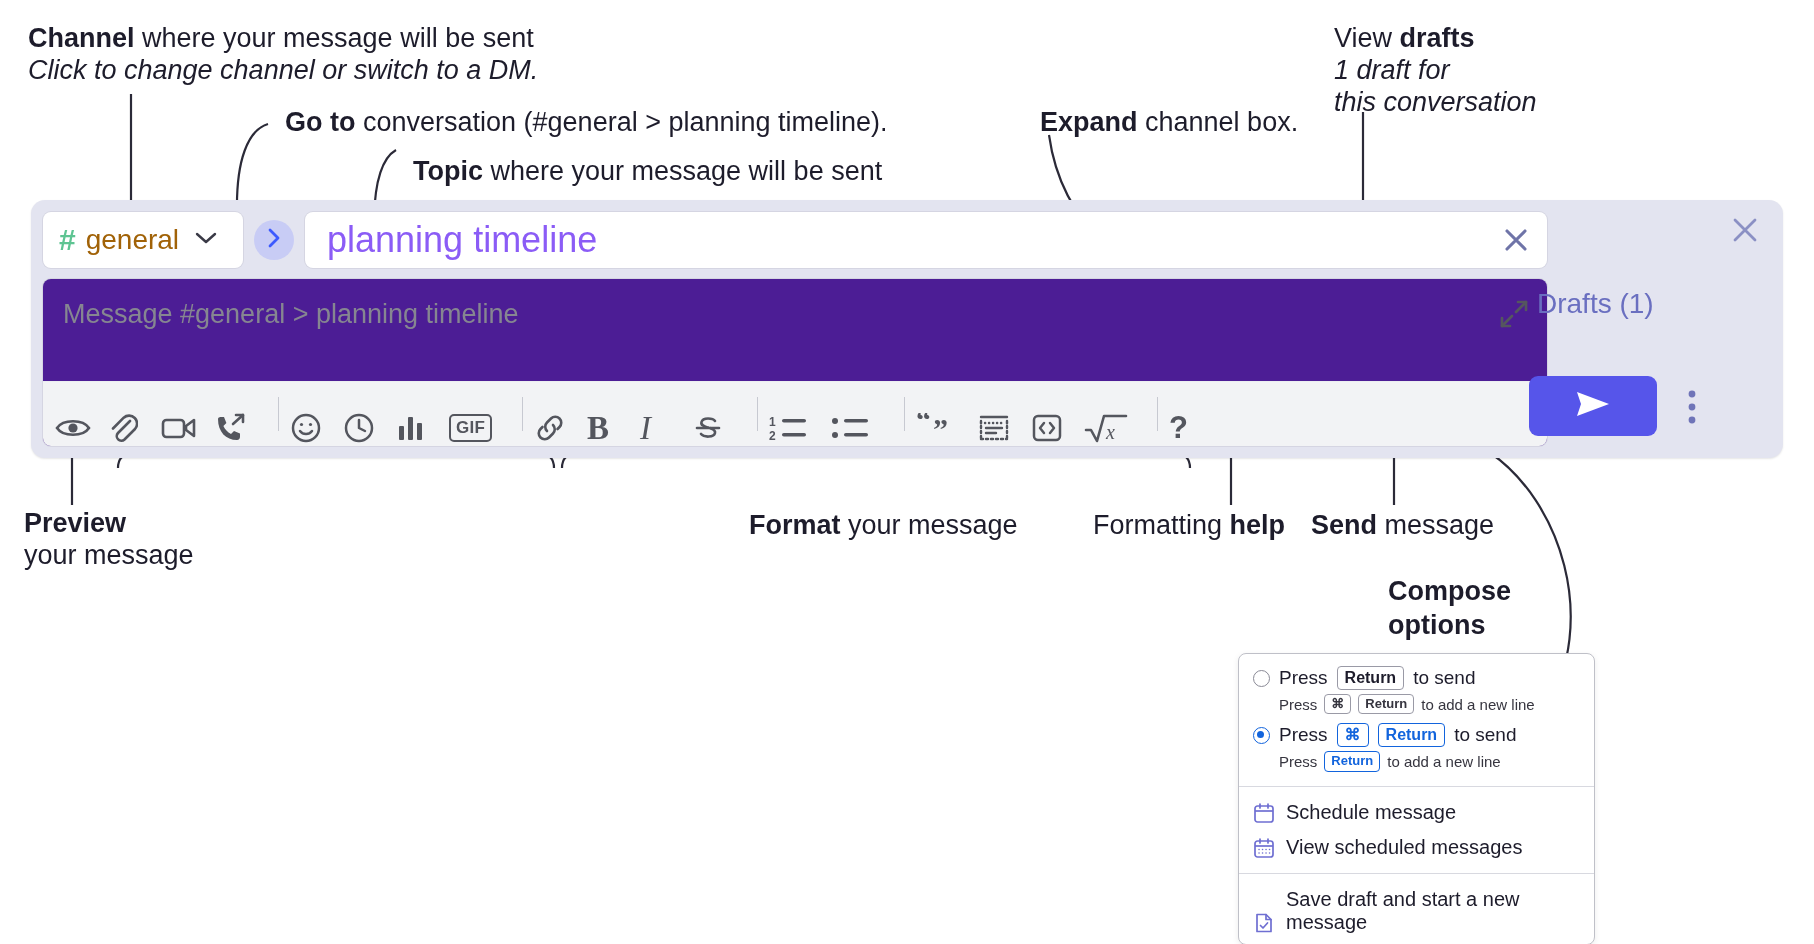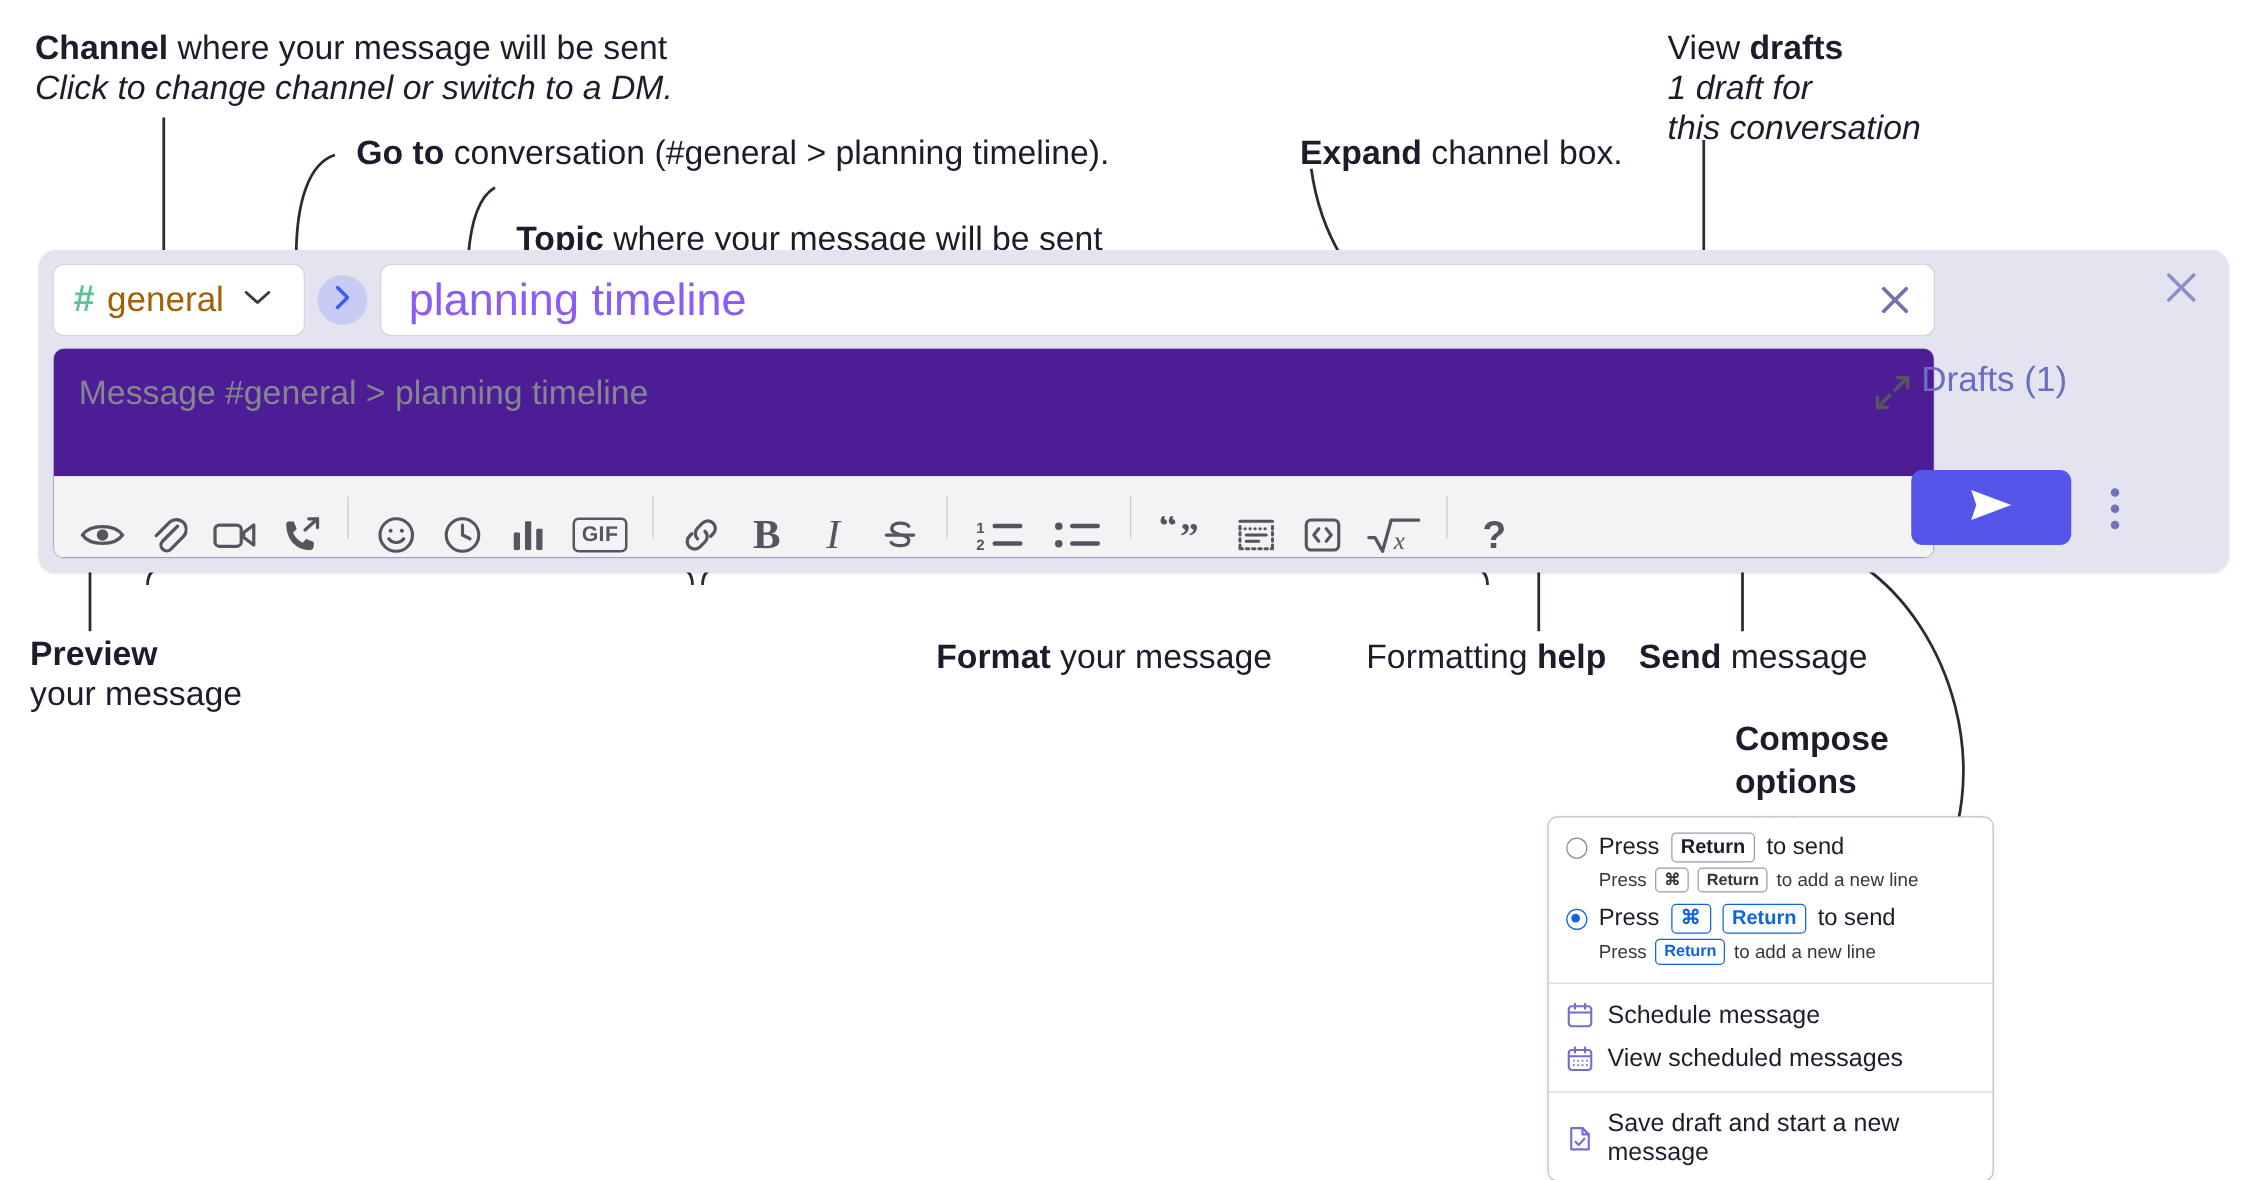--- a/index.html
+++ b/index.html
@@ -57,21 +57,21 @@
     box-shadow:0 0 0 1px rgba(29,28,43,.07);overflow:hidden;
   }
   .msgtext{position:absolute;left:20px;top:20px;font-size:27px;color:#868691;}
   .expand-btn{position:absolute;right:16px;top:18px;width:34px;height:34px;cursor:pointer;}
 
   .toolbar{
     position:absolute;left:0;right:0;bottom:0;height:65px;background:#f2f3f5;
     display:flex;align-items:center;padding:0 12px;box-sizing:border-box;gap:0;
     border-top:1px solid #eceef1;
   }
-  .tb{width:53px;height:53px;display:flex;align-items:center;justify-content:center;cursor:pointer;color:#54565e;flex:0 0 auto;margin-top:28px;}
+  .tb{width:53px;height:53px;display:flex;align-items:center;justify-content:flex-start;cursor:pointer;color:#54565e;flex:0 0 auto;margin-top:28px;}
   .tb.wide{width:62px;}
   .sep{width:1px;height:34px;background:#c7c9d1;margin:0 11px;flex:0 0 auto;}
   .gif-box{
     border:2.4px solid #54565e;border-radius:5px;font-size:17px;font-weight:700;
     padding:2px 5px;letter-spacing:.3px;color:#54565e;
   }
   .bold-ch{font-size:33px;font-weight:700;font-family:"Liberation Serif",serif;}
   .ital-ch{font-size:33px;font-style:italic;font-family:"Liberation Serif",serif;}
   .qmark{font-size:31px;font-weight:600;}
 
@@ -98,21 +98,21 @@
   .mrow .radio.on::after{content:"";position:absolute;left:3px;top:3px;width:7px;height:7px;border-radius:50%;background:#1264dd;}
   .mrow .main{font-size:19px;}
   .sub{display:flex;align-items:center;gap:7px;padding:1px 14px 6px 40px;font-size:15px;color:#36353f;}
   .key{
     border:1px solid #9a9aa6;border-radius:4px;padding:1px 7px;font-size:16px;line-height:1.25;
     display:inline-block;background:#fff;font-weight:bold;
   }
   .key.sm{font-size:13px;padding:1px 6px;}
   .key.blue{border-color:#1264dd;color:#1264dd;}
   .mdiv{height:1px;background:#d8d9e0;margin:8px 0;}
-  .mitem{display:flex;align-items:center;gap:11px;padding:6px 14px;font-size:20px;cursor:pointer;}
+  .mitem{display:flex;align-items:flex-end;gap:11px;padding:6px 14px;font-size:20px;cursor:pointer;}
   .mitem .mi{width:22px;height:22px;flex:0 0 auto;color:#6f6fd2;}
 </style>
 </head>
 <body>
 
 <div class="stage">
 
   <svg class="lines">
     <g fill="none" stroke="#2b2a38" stroke-width="2.2">
 
@@ -154,21 +154,21 @@
 
   <div class="anno" style="left:28px;top:23px;">
     <div><b>Channel</b><span> where your message will be sent</span></div>
     <div><i>Click to change channel or switch to a DM.</i></div>
   </div>
 
   <div class="anno" style="left:285px;top:107px;">
     <b>Go to</b><span> conversation (#general &gt; planning timeline).</span>
   </div>
 
-  <div class="anno" style="left:413px;top:156px;margin-top:20px;">
+  <div class="anno" style="left:413px;top:156px;">
     <b>Topic</b><span> where your message will be sent</span>
   </div>
 
   <div class="anno" style="left:1040px;top:107px;">
     <b>Expand</b><span> channel box.</span>
   </div>
 
   <div class="anno" style="left:1334px;top:23px;">
     <div><span>View </span><b>drafts</b></div>
     <div><i>1 draft for</i></div>

